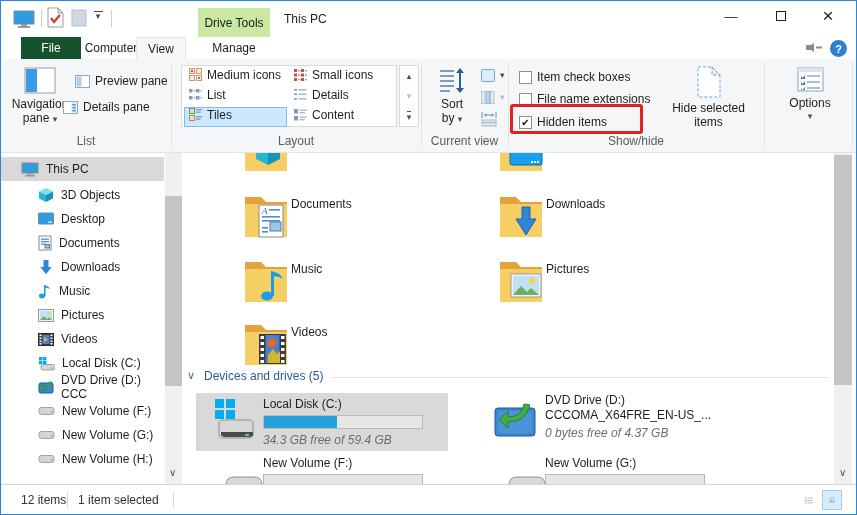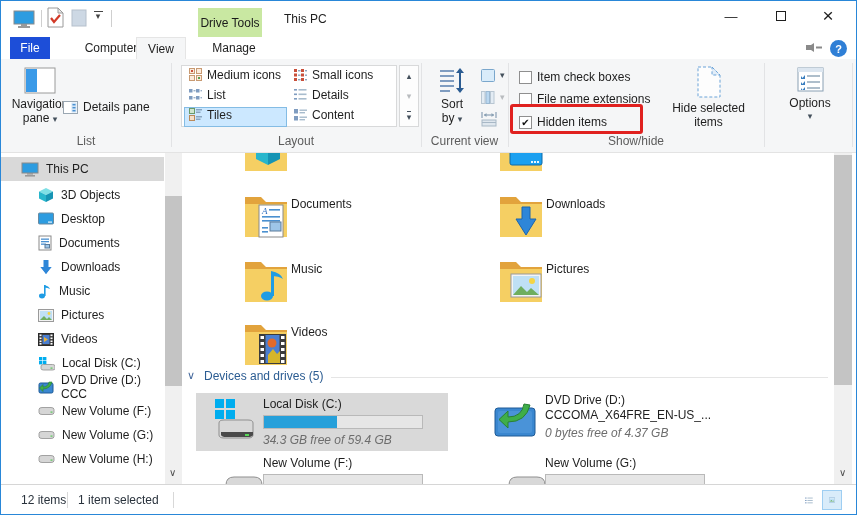--- a/index.html
+++ b/index.html
@@ -11,25 +11,25 @@
   }
   .abs{position:absolute;}
   .txt{white-space:nowrap;}
   .gray{color:#6d6d6d;font-style:italic;}
   .hline{height:1px;background:#e5e5e5;}
   
   #titlebar{position:absolute;left:0;top:0;width:855px;height:36px;background:#fff;}
   .winbtn{position:absolute;top:0;width:46px;height:30px;display:flex;align-items:center;justify-content:center;font-size:15px;color:#1e1e1e;cursor:default;}
   .maxbox{width:10px;height:10px;border:1px solid #1e1e1e;}
   .qsep{position:absolute;top:9px;width:1px;height:17px;background:#cfcfcf;}
-  #drivetools{position:absolute;left:197px;top:7px;width:64px;height:29px;background:#c9e8a2;display:flex;align-items:center;justify-content:center;color:#1a1a1a;}
+  #drivetools{position:absolute;left:197px;top:7px;width:72px;height:29px;background:#c9e8a2;display:flex;align-items:center;justify-content:center;color:#1a1a1a;}
   
   #tabrow{position:absolute;left:0;top:36px;width:855px;height:22px;background:#fff;}
   .tab{position:absolute;top:0;height:22px;display:flex;align-items:center;justify-content:center;}
-  #tab-file{left:9px;width:40px;background:#1d4ed8;color:#fff;}
+  #tab-file{left:20px;width:60px;background:#14532d;color:#fff;}
   #tab-computer{left:63px;width:72px;padding-left:22px;}
   #tab-view{left:135px;width:50px;background:#f5f6f7;border:1px solid #e5e5e5;border-bottom:none;height:23px;}
   #tab-manage{left:197px;width:72px;}
   
   #ribbon{position:absolute;left:0;top:58px;width:855px;height:94px;background:#f5f6f7;border-bottom:1px solid #e3e3e3;}
   .grplabel{position:absolute;top:75px;color:#5c5c5c;text-align:center;}
   .gsep{position:absolute;top:4px;height:84px;width:1px;background:#e2e3e5;}
   .bigbtn{position:absolute;top:4px;height:68px;display:flex;flex-direction:column;align-items:center;cursor:default;}
   .bigbtn .lbl{line-height:14px;text-align:center;}
   .smallbtn{position:absolute;display:flex;align-items:center;gap:5px;height:20px;cursor:default;}
@@ -138,20 +138,29 @@
     <div class="bigbtn" style="left:8px;width:62px;">
       <span style="margin:4px 0 3px;">
         <svg width="32" height="27" viewBox="0 0 32 27">
             <rect x="1" y="1" width="30" height="25" fill="#fff" stroke="#9a9a9a"></rect>
             <rect x="2" y="2" width="11" height="23" fill="#3a9ae8"></rect>
           </svg>
       </span>
       <span class="lbl">Navigation</span>
       <span class="lbl"><span>pane</span> <span class="arrowglyph">▾</span></span>
     </div>
+    <div class="smallbtn" style="left:74px;top:12px;">
+      <span>
+        <svg width="15" height="13" viewBox="0 0 15 13">
+            <rect x="0.5" y="0.5" width="14" height="12" fill="#fff" stroke="#9aa7b2"></rect>
+            <rect x="1.5" y="1.5" width="5" height="10" fill="#aacef0"></rect>
+          </svg>
+      </span>
+      <span>Preview pane</span>
+    </div>
     <div class="smallbtn" style="left:62px;top:38px;">
       <span>
         <svg width="15" height="13" viewBox="0 0 15 13">
             <rect x="0.5" y="0.5" width="14" height="12" fill="#fff" stroke="#9aa7b2"></rect>
             <rect x="8.5" y="1.5" width="5" height="10" fill="#cfe3f5"></rect>
             <rect x="9.5" y="3" width="3" height="1.4" fill="#4a90d0"></rect>
             <rect x="9.5" y="6" width="3" height="1.4" fill="#4a90d0"></rect>
             <rect x="9.5" y="9" width="3" height="1.4" fill="#4a90d0"></rect>
           </svg>
       </span>

